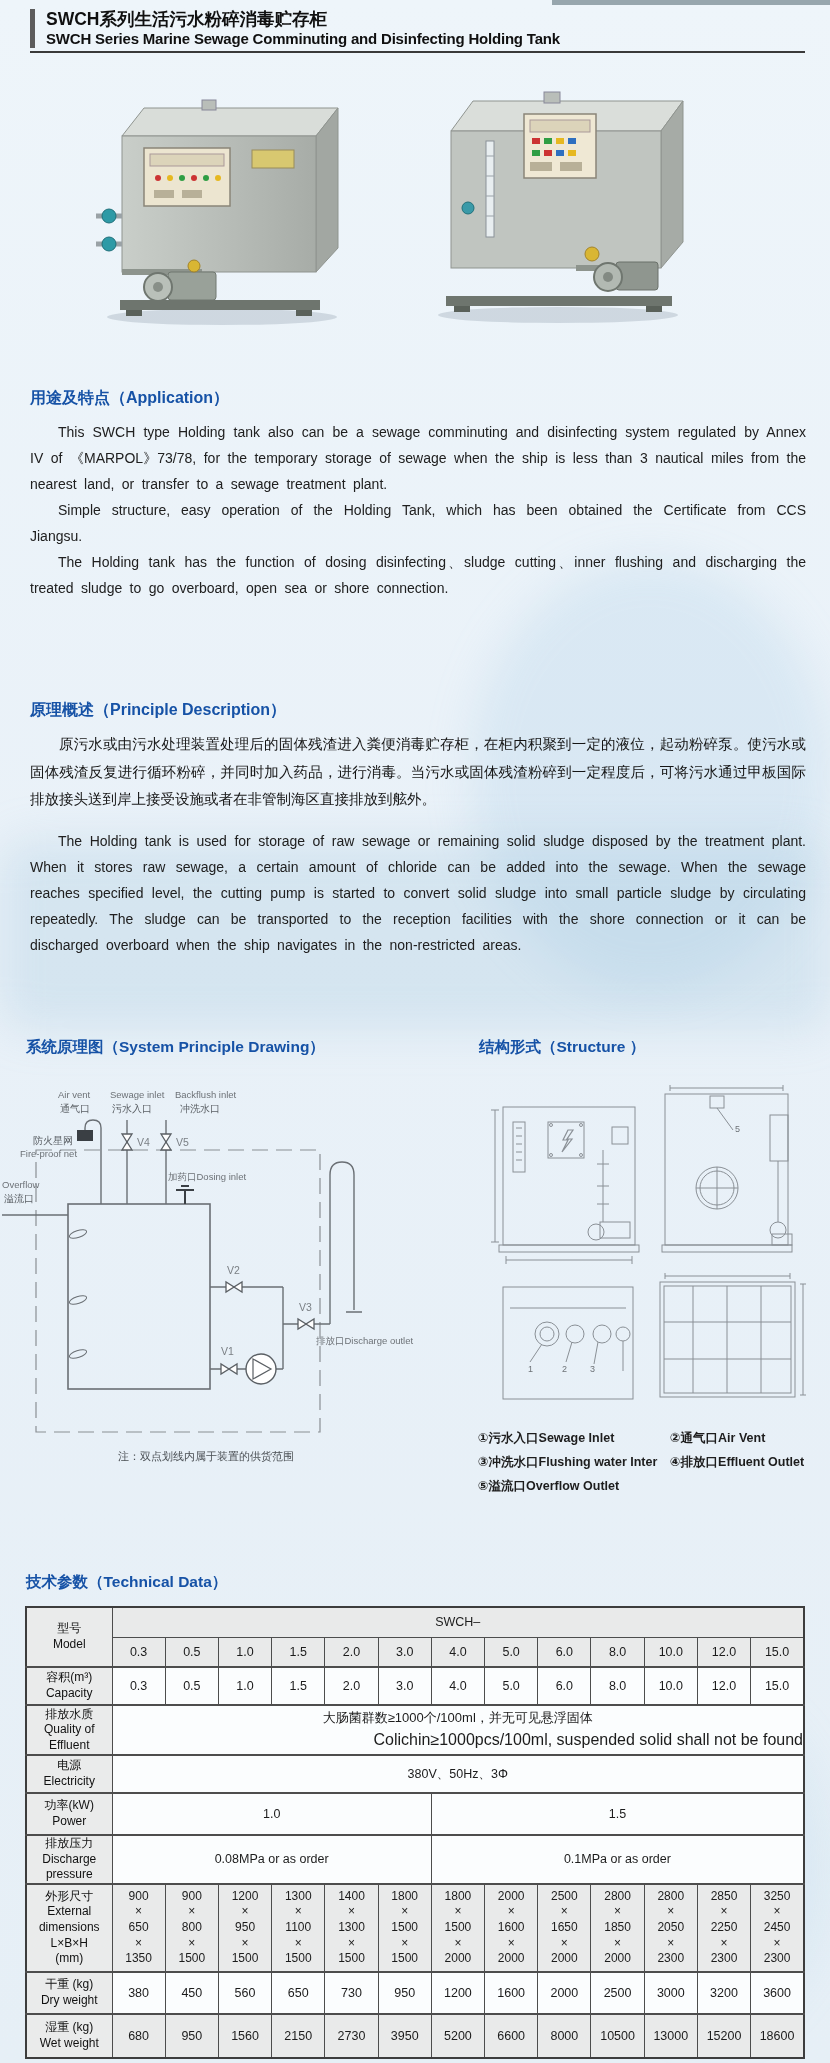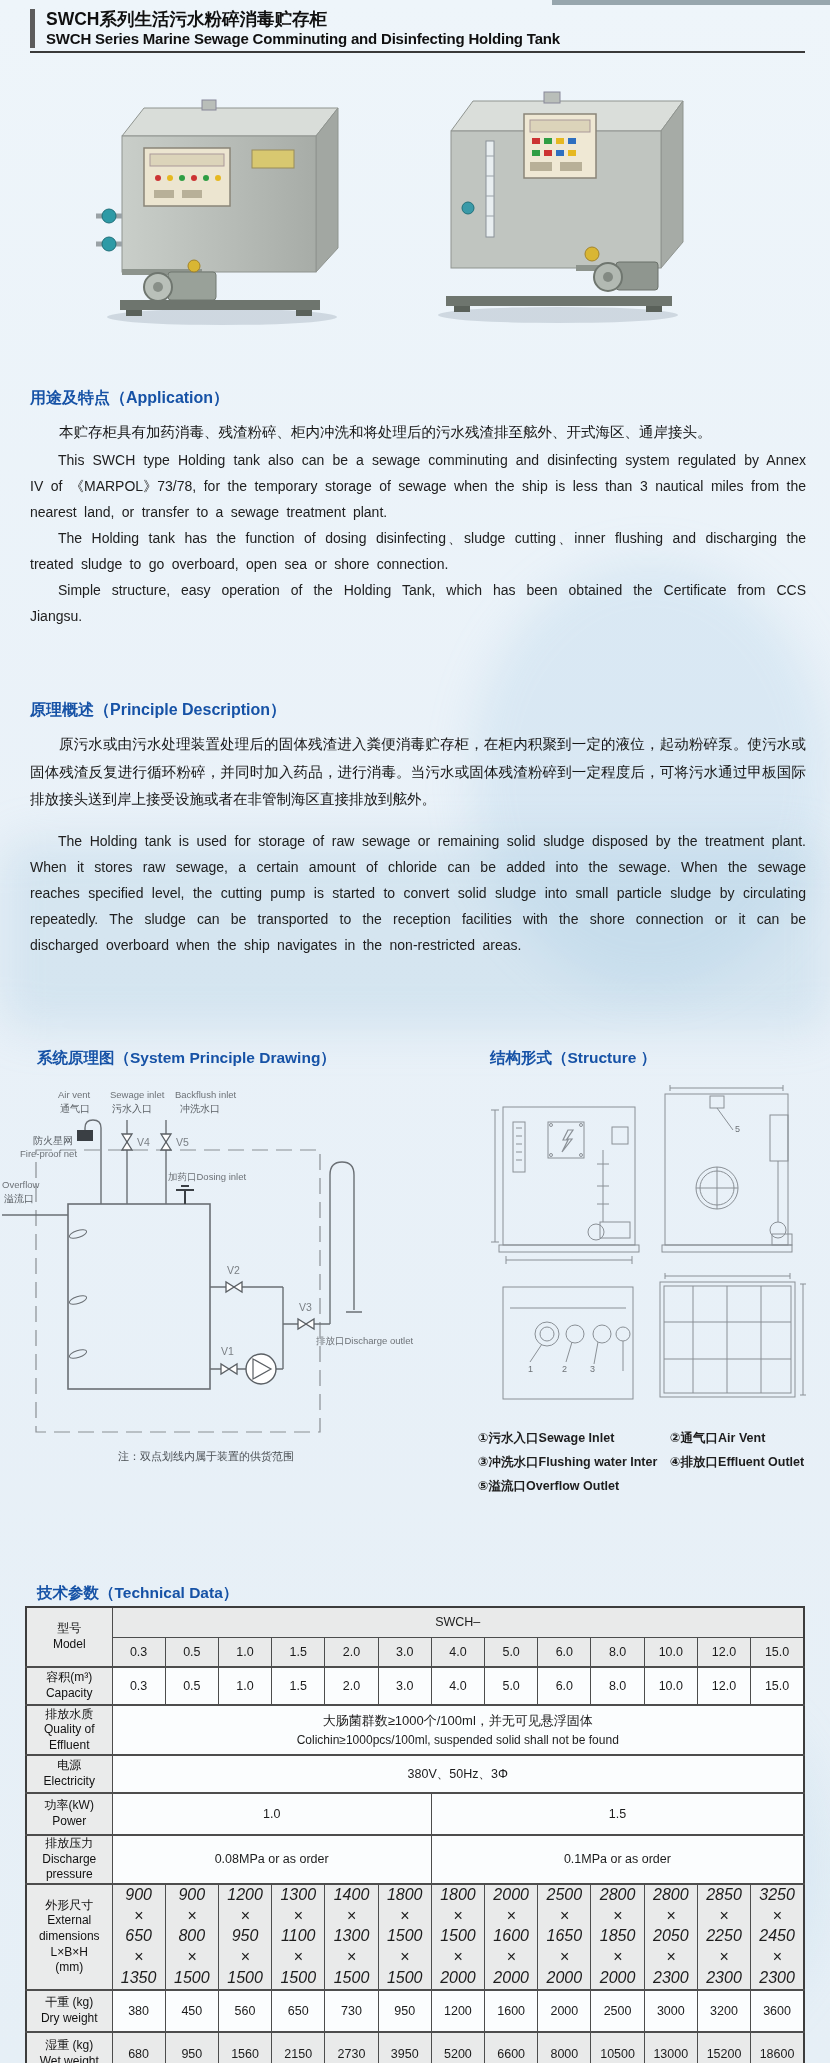--- a/index.html
+++ b/index.html
@@ -18,21 +18,21 @@
   .rule-dark{position:absolute;left:30px;top:51px;width:775px;height:2px;background:#3a3a3a;}
   .rule-orange{position:absolute;left:0;top:55px;width:830px;height:3px;
                background:linear-gradient(90deg,#d8comma 0,#d4722a 0,#c96524 60%,#d98c42 100%);}
 
   .photo{position:absolute;}
   .photo-left{left:82px;top:66px;}
   .photo-right{left:416px;top:56px;}
 
   .section{position:absolute;left:30px;width:776px;}
   .h-blue{font-size:16px;font-weight:bold;color:#1652a6;margin:0 0 10px 0;}
-  .h-abs{position:absolute;font-size:15.5px;font-weight:bold;color:#1652a6;margin:12px;}
+  .h-abs{position:absolute;font-size:15.5px;font-weight:bold;color:#1652a6;margin:1px;}
   p.zh{font-size:14.5px;line-height:27.5px;margin:0;text-indent:2em;text-align:justify;color:#151515;}
   p.en{font-size:14px;line-height:26px;margin:0;text-indent:2em;text-align:justify;color:#202020;word-spacing:3.5px;}
   .sec-app{top:388px;}
   .sec-pri{top:700px;}
 
   svg text{font-family:"Liberation Sans","DejaVu Sans",sans-serif;}
   .diag-en{font-size:9.5px;fill:#6d7277;}
   .diag-zh{font-size:10px;fill:#5a5f64;}
   .diag-v{font-size:10.5px;fill:#7a7f84;}
   .diag-note{font-size:11px;fill:#4a4f54;}
@@ -43,23 +43,23 @@
 
   .tech-heading{left:25px;top:1571px;}
   table.tech{position:absolute;left:25px;top:1606px;width:780px;border-collapse:collapse;table-layout:fixed;
              border:2px solid #3d3d3d;}
   table.tech th,table.tech td{border:1px solid #4d4d4d;text-align:center;vertical-align:middle;padding:0;font-weight:normal;}
   tr.bt>th,tr.bt>td{border-top-width:2px;}
   .lab{background:#eaebeb;font-size:12px;line-height:1.3;white-space:pre-line;color:#111;}
   .g{background:#e9eaea;margin-top:24px;}
   .w{background:#fbfdfe;}
   .num{font-size:12.5px;}
-  .dims-val{white-space:pre-line;font-size:16px;line-height:1.3;font-style:italic;}
+  .dims-val{white-space:pre-line;font-size:12px;line-height:1.3;}
   .eff-zh{font-size:13px;line-height:1.5;}
-  .eff-en{font-size:12px;line-height:1.5;}
+  .eff-en{font-size:16px;line-height:1.5;text-align:right;}
 </style>
 </head>
 <body>
 
 <div class="page">
   <div class="wm wm1"></div>
   <div class="wm wm2"></div>
   <div class="wm wm3"></div>
   <div class="top-strip"></div>
 
@@ -137,24 +137,23 @@
       <circle cx="192" cy="221" r="5" fill="#838a83"></circle>
       <circle cx="176" cy="198" r="7" fill="#d9b633" stroke="#a3842a"></circle>
       <rect x="30" y="240" width="226" height="10" fill="#6e756e"></rect>
       <rect x="38" y="250" width="16" height="6" fill="#5a615a"></rect>
         <rect x="230" y="250" width="16" height="6" fill="#5a615a"></rect>
     </svg>
   </div>
 
   <section class="section sec-app">
     <h2 class="h-blue">用途及特点（Application）</h2>
-    <p class="zh">本贮存柜具有加药消毒、残渣粉碎、柜内冲洗和将处理后的污水残渣排至舷外、开式海区、通岸接头。</p>
     <p class="en">This SWCH type Holding tank also can be a sewage comminuting and disinfecting system regulated by Annex IV of 《MARPOL》73/78, for the temporary storage of sewage when the ship is less than 3 nautical miles from the nearest land, or transfer to a sewage treatment plant.</p>
+    <p class="en">Simple structure, easy operation of the Holding Tank, which has been obtained the Certificate from CCS Jiangsu.</p>
     <p class="en">The Holding tank has the function of dosing disinfecting、sludge cutting、inner flushing and discharging the treated sludge to go overboard, open sea or shore connection.</p>
-    <p class="en">Simple structure, easy operation of the Holding Tank, which has been obtained the Certificate from CCS Jiangsu.</p>
   </section>
 
   <section class="section sec-pri">
     <h2 class="h-blue">原理概述（Principle Description）</h2>
     <p class="zh">原污水或由污水处理装置处理后的固体残渣进入粪便消毒贮存柜，在柜内积聚到一定的液位，起动粉碎泵。使污水或固体残渣反复进行循环粉碎，并同时加入药品，进行消毒。当污水或固体残渣粉碎到一定程度后，可将污水通过甲板国际排放接头送到岸上接受设施或者在非管制海区直接排放到舷外。</p>
     <p class="en" style="margin-top:14px">The Holding tank is used for storage of raw sewage or remaining solid sludge disposed by the treatment plant. When it stores raw sewage, a certain amount of chloride can be added into the sewage. When the sewage reaches specified level, the cutting pump is started to convert solid sludge into small particle sludge by circulating repeatedly. The sludge can be transported to the reception facilities with the shore connection or it can be discharged overboard when the ship navigates in the non-restricted areas.</p>
   </section>
 
   <h2 class="h-abs" style="left:25px;top:1036px;">系统原理图（System Principle Drawing）</h2>
   <h2 class="h-abs" style="left:478px;top:1036px;">结构形式（Structure ）</h2>

